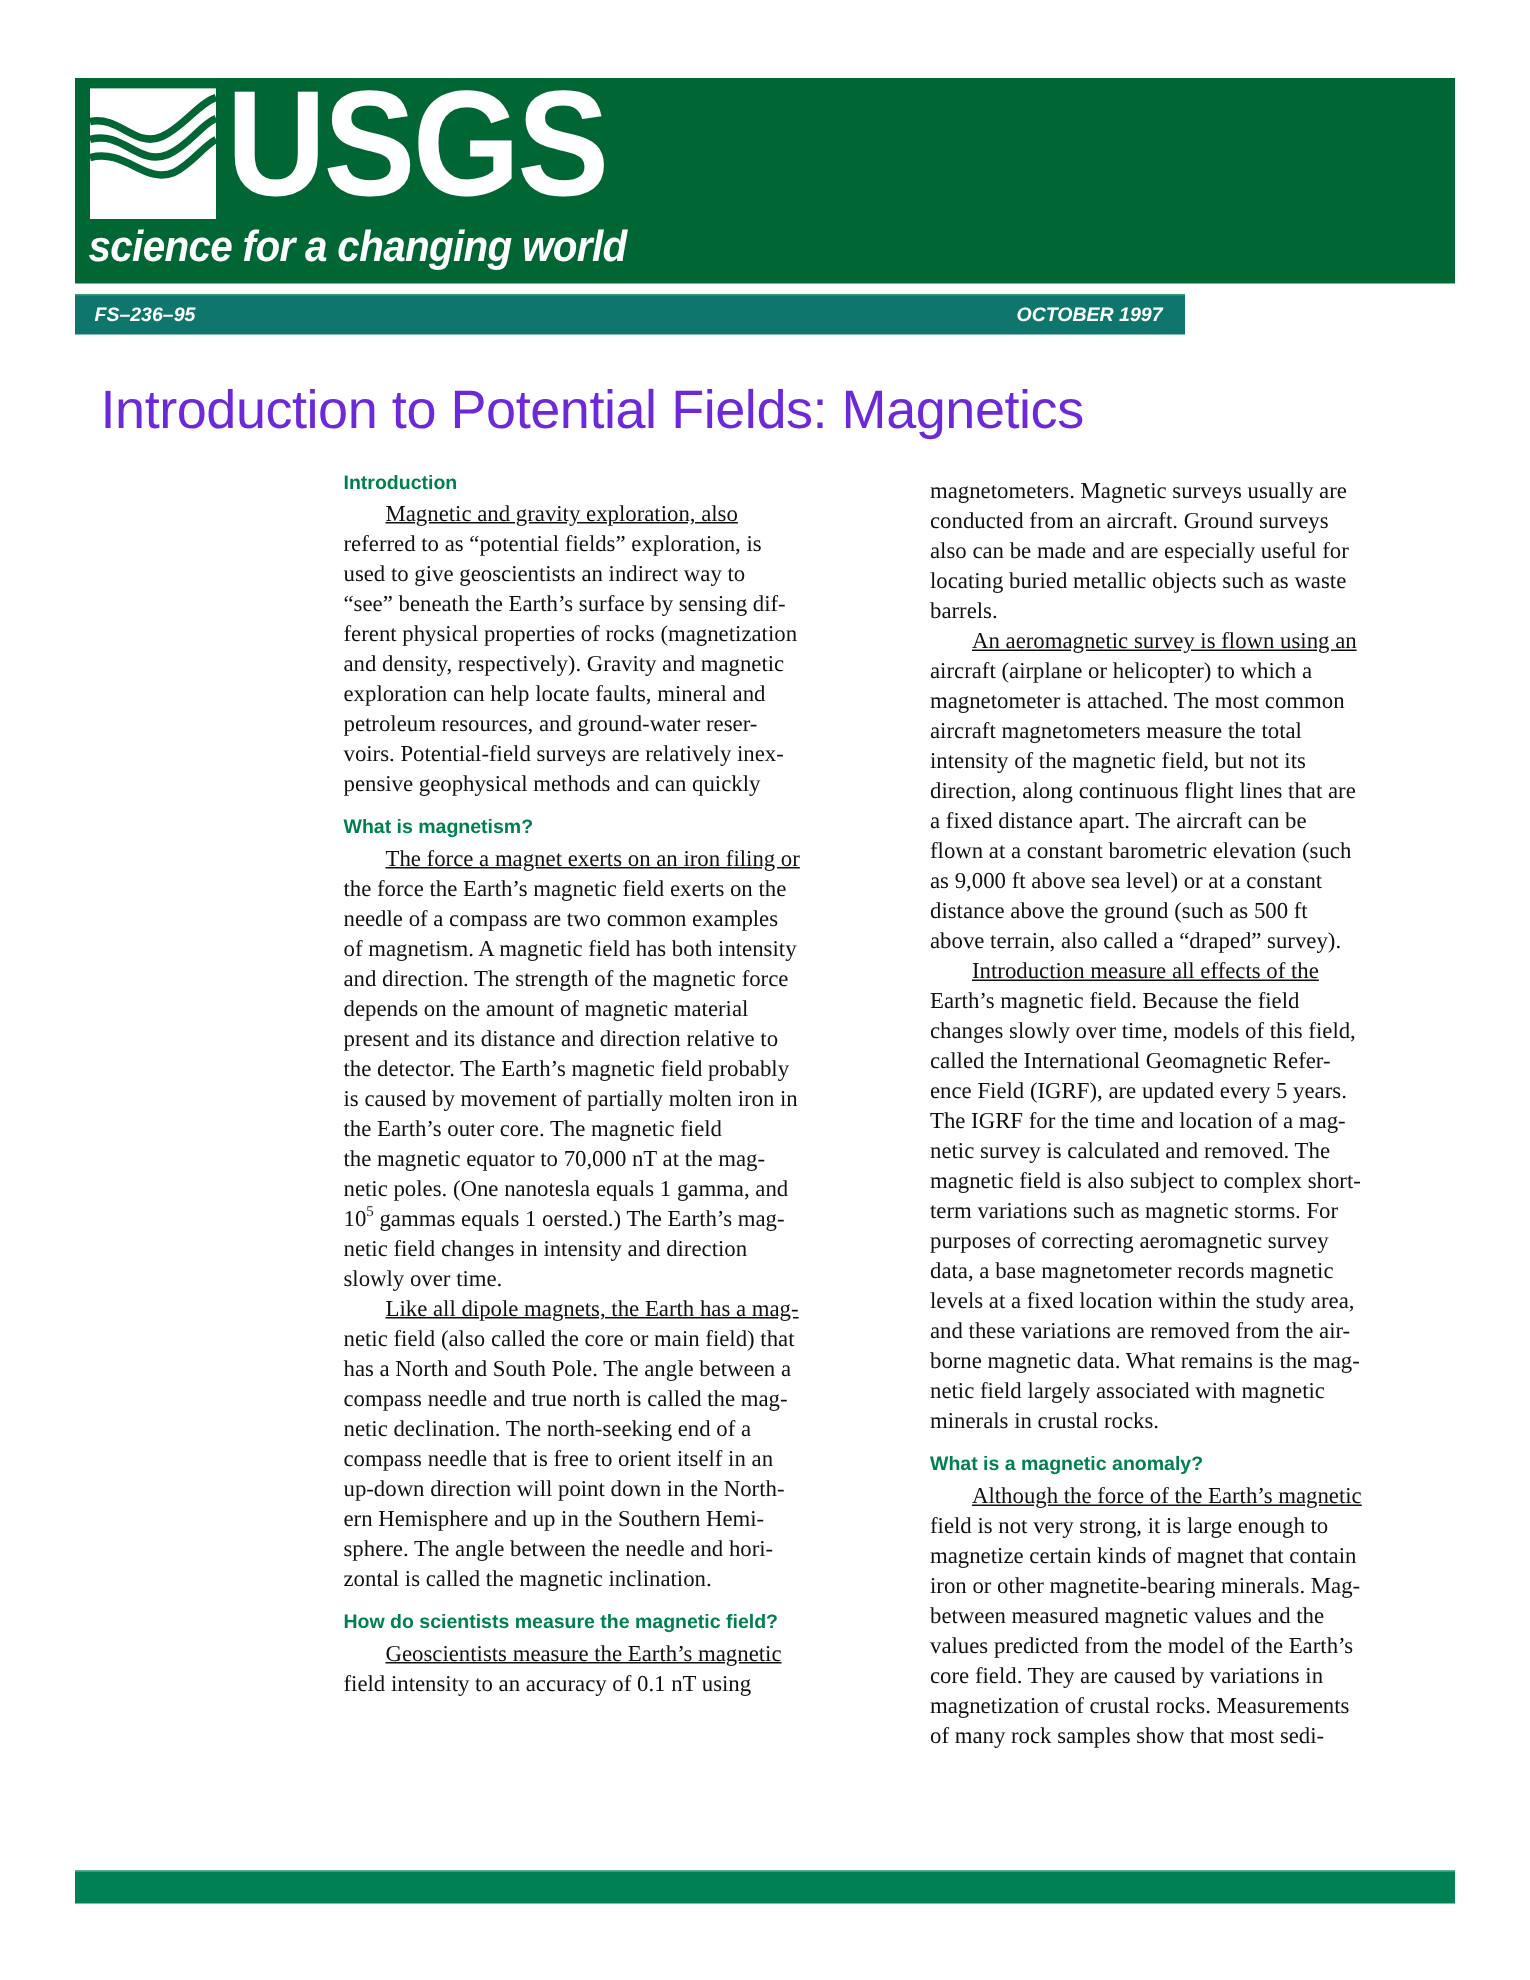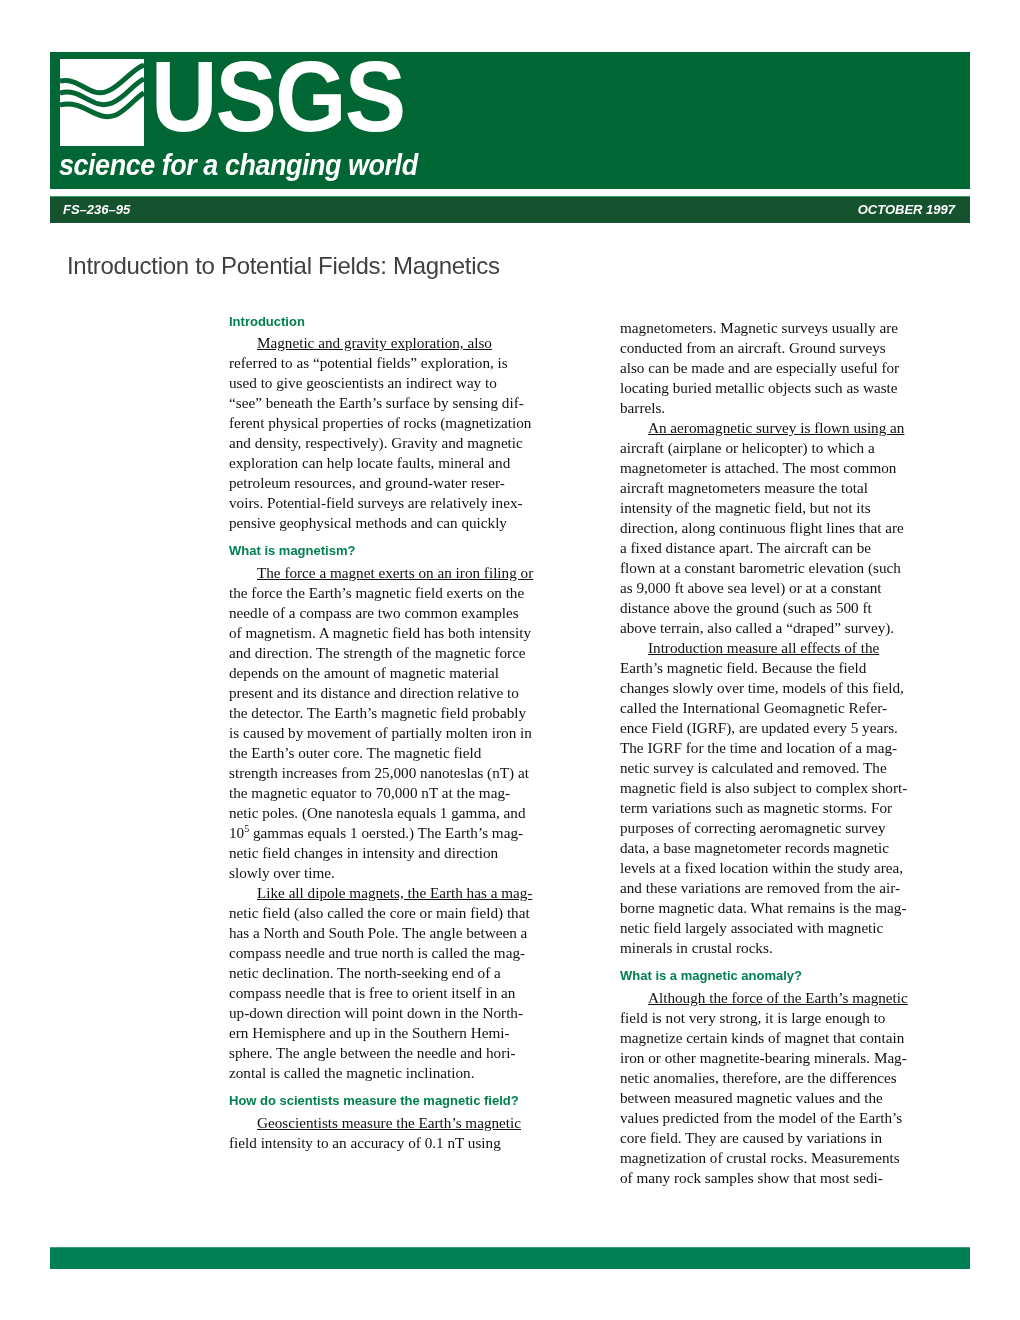--- a/index.html
+++ b/index.html
@@ -2,24 +2,24 @@
 <html><head>
 <meta charset="utf-8">
 <style>
   html, body { margin:0; padding:0; background:#ffffff; }
   body { width:1020px; height:1320px; position:relative; overflow:hidden; font-family:"Liberation Serif", serif; color:#111; }
   .banner { position:absolute; left:50px; top:52px; width:920px; height:137px; background:#006633; }
   .logo { position:absolute; left:57px; top:56px; width:352px; height:130px; }
   .logo-emblem { position:absolute; left:3px; top:3px; width:84px; height:87px; background:#fff; }
   .logo-word { position:absolute; left:94px; top:-10px; font-family:"Liberation Sans", sans-serif; font-weight:bold; font-size:100px; line-height:100px; color:#fff; letter-spacing:-2px; transform:scaleX(0.92); transform-origin:left top; }
   .logo-tag { position:absolute; left:2px; top:93px; font-family:"Liberation Sans", sans-serif; font-weight:bold; font-style:italic; font-size:29px; line-height:32px; color:#fff; letter-spacing:-0.5px; transform:scaleX(0.93); transform-origin:left top; white-space:nowrap; }
-  .strip { position:absolute; left:50px; top:196px; width:920px; height:27px; background:#14532d; border-top:1px solid #3a9d78; box-sizing:border-box; }
+  .strip { position:absolute; left:50px; top:196px; width:740px; height:27px; background:#0f766e; border-top:1px solid #3a9d78; box-sizing:border-box; }
   .strip-left { position:absolute; left:13px; top:5px; font-family:"Liberation Sans", sans-serif; font-weight:bold; font-style:italic; font-size:13px; color:#fff; }
   .strip-right { position:absolute; right:15px; top:5px; font-family:"Liberation Sans", sans-serif; font-weight:bold; font-style:italic; font-size:13px; color:#fff; }
-  .title { position:absolute; left:67px; top:252px; font-family:"Liberation Sans", sans-serif; font-size:24px; color:#404040; white-space:nowrap; letter-spacing:-0.3px; }
+  .title { position:absolute; left:67px; top:252px; font-family:"Liberation Sans", sans-serif; font-size:36px; color:#6d28d9; white-space:nowrap; letter-spacing:-0.3px; }
   .col { position:absolute; font-size:15.2px; line-height:20px; }
   .col-left { left:229px; top:312px; width:376px; }
   .col-right { left:620px; top:318px; width:350px; }
   .h { font-family:"Liberation Sans", sans-serif; font-weight:bold; font-size:13px; color:#00804f; line-height:20px; margin:0; }
   .col-left .h.first { margin-bottom:1px; }
   .h.mid { margin-top:8px; margin-bottom:2px; }
   .ln { white-space:nowrap; display:block; }
   .ind { padding-left:28px;text-decoration:underline; }
   sup { font-size:10px; line-height:0; vertical-align:super; }
   .footer-bar { position:absolute; left:50px; top:1247px; width:920px; height:22px; background:#008055; border-top:1px solid #3a9d78; box-sizing:border-box; }
@@ -68,21 +68,20 @@
       <span class="ln ind">The force a magnet exerts on an iron filing or</span>
       <span class="ln">the force the Earth’s magnetic field exerts on the</span>
       <span class="ln">needle of a compass are two common examples</span>
       <span class="ln">of magnetism. A magnetic field has both intensity</span>
       <span class="ln">and direction. The strength of the magnetic force</span>
       <span class="ln">depends on the amount of magnetic material</span>
       <span class="ln">present and its distance and direction relative to</span>
       <span class="ln">the detector. The Earth’s magnetic field probably</span>
       <span class="ln">is caused by movement of partially molten iron in</span>
       <span class="ln">the Earth’s outer core. The magnetic field</span>
-      <span class="ln">strength increases from 25,000 nanoteslas (nT) at</span>
       <span class="ln">the magnetic equator to 70,000 nT at the mag-</span>
       <span class="ln">netic poles. (One nanotesla equals 1 gamma, and</span>
       <span class="ln">10<sup>5</sup> gammas equals 1 oersted.) The Earth’s mag-</span>
       <span class="ln">netic field changes in intensity and direction</span>
       <span class="ln">slowly over time.</span>
     </div>
     <div>
       <span class="ln ind">Like all dipole magnets, the Earth has a mag-</span>
       <span class="ln">netic field (also called the core or main field) that</span>
       <span class="ln">has a North and South Pole. The angle between a</span>
@@ -138,21 +137,20 @@
       <span class="ln">borne magnetic data. What remains is the mag-</span>
       <span class="ln">netic field largely associated with magnetic</span>
       <span class="ln">minerals in crustal rocks.</span>
     </div>
     <div class="h mid">What is a magnetic anomaly?</div>
     <div>
       <span class="ln ind">Although the force of the Earth’s magnetic</span>
       <span class="ln">field is not very strong, it is large enough to</span>
       <span class="ln">magnetize certain kinds of magnet that contain</span>
       <span class="ln">iron or other magnetite-bearing minerals. Mag-</span>
-      <span class="ln">netic anomalies, therefore, are the differences</span>
       <span class="ln">between measured magnetic values and the</span>
       <span class="ln">values predicted from the model of the Earth’s</span>
       <span class="ln">core field. They are caused by variations in</span>
       <span class="ln">magnetization of crustal rocks. Measurements</span>
       <span class="ln">of many rock samples show that most sedi-</span>
     </div>
   </div>
 
 <div class="footer-bar"></div>
 

